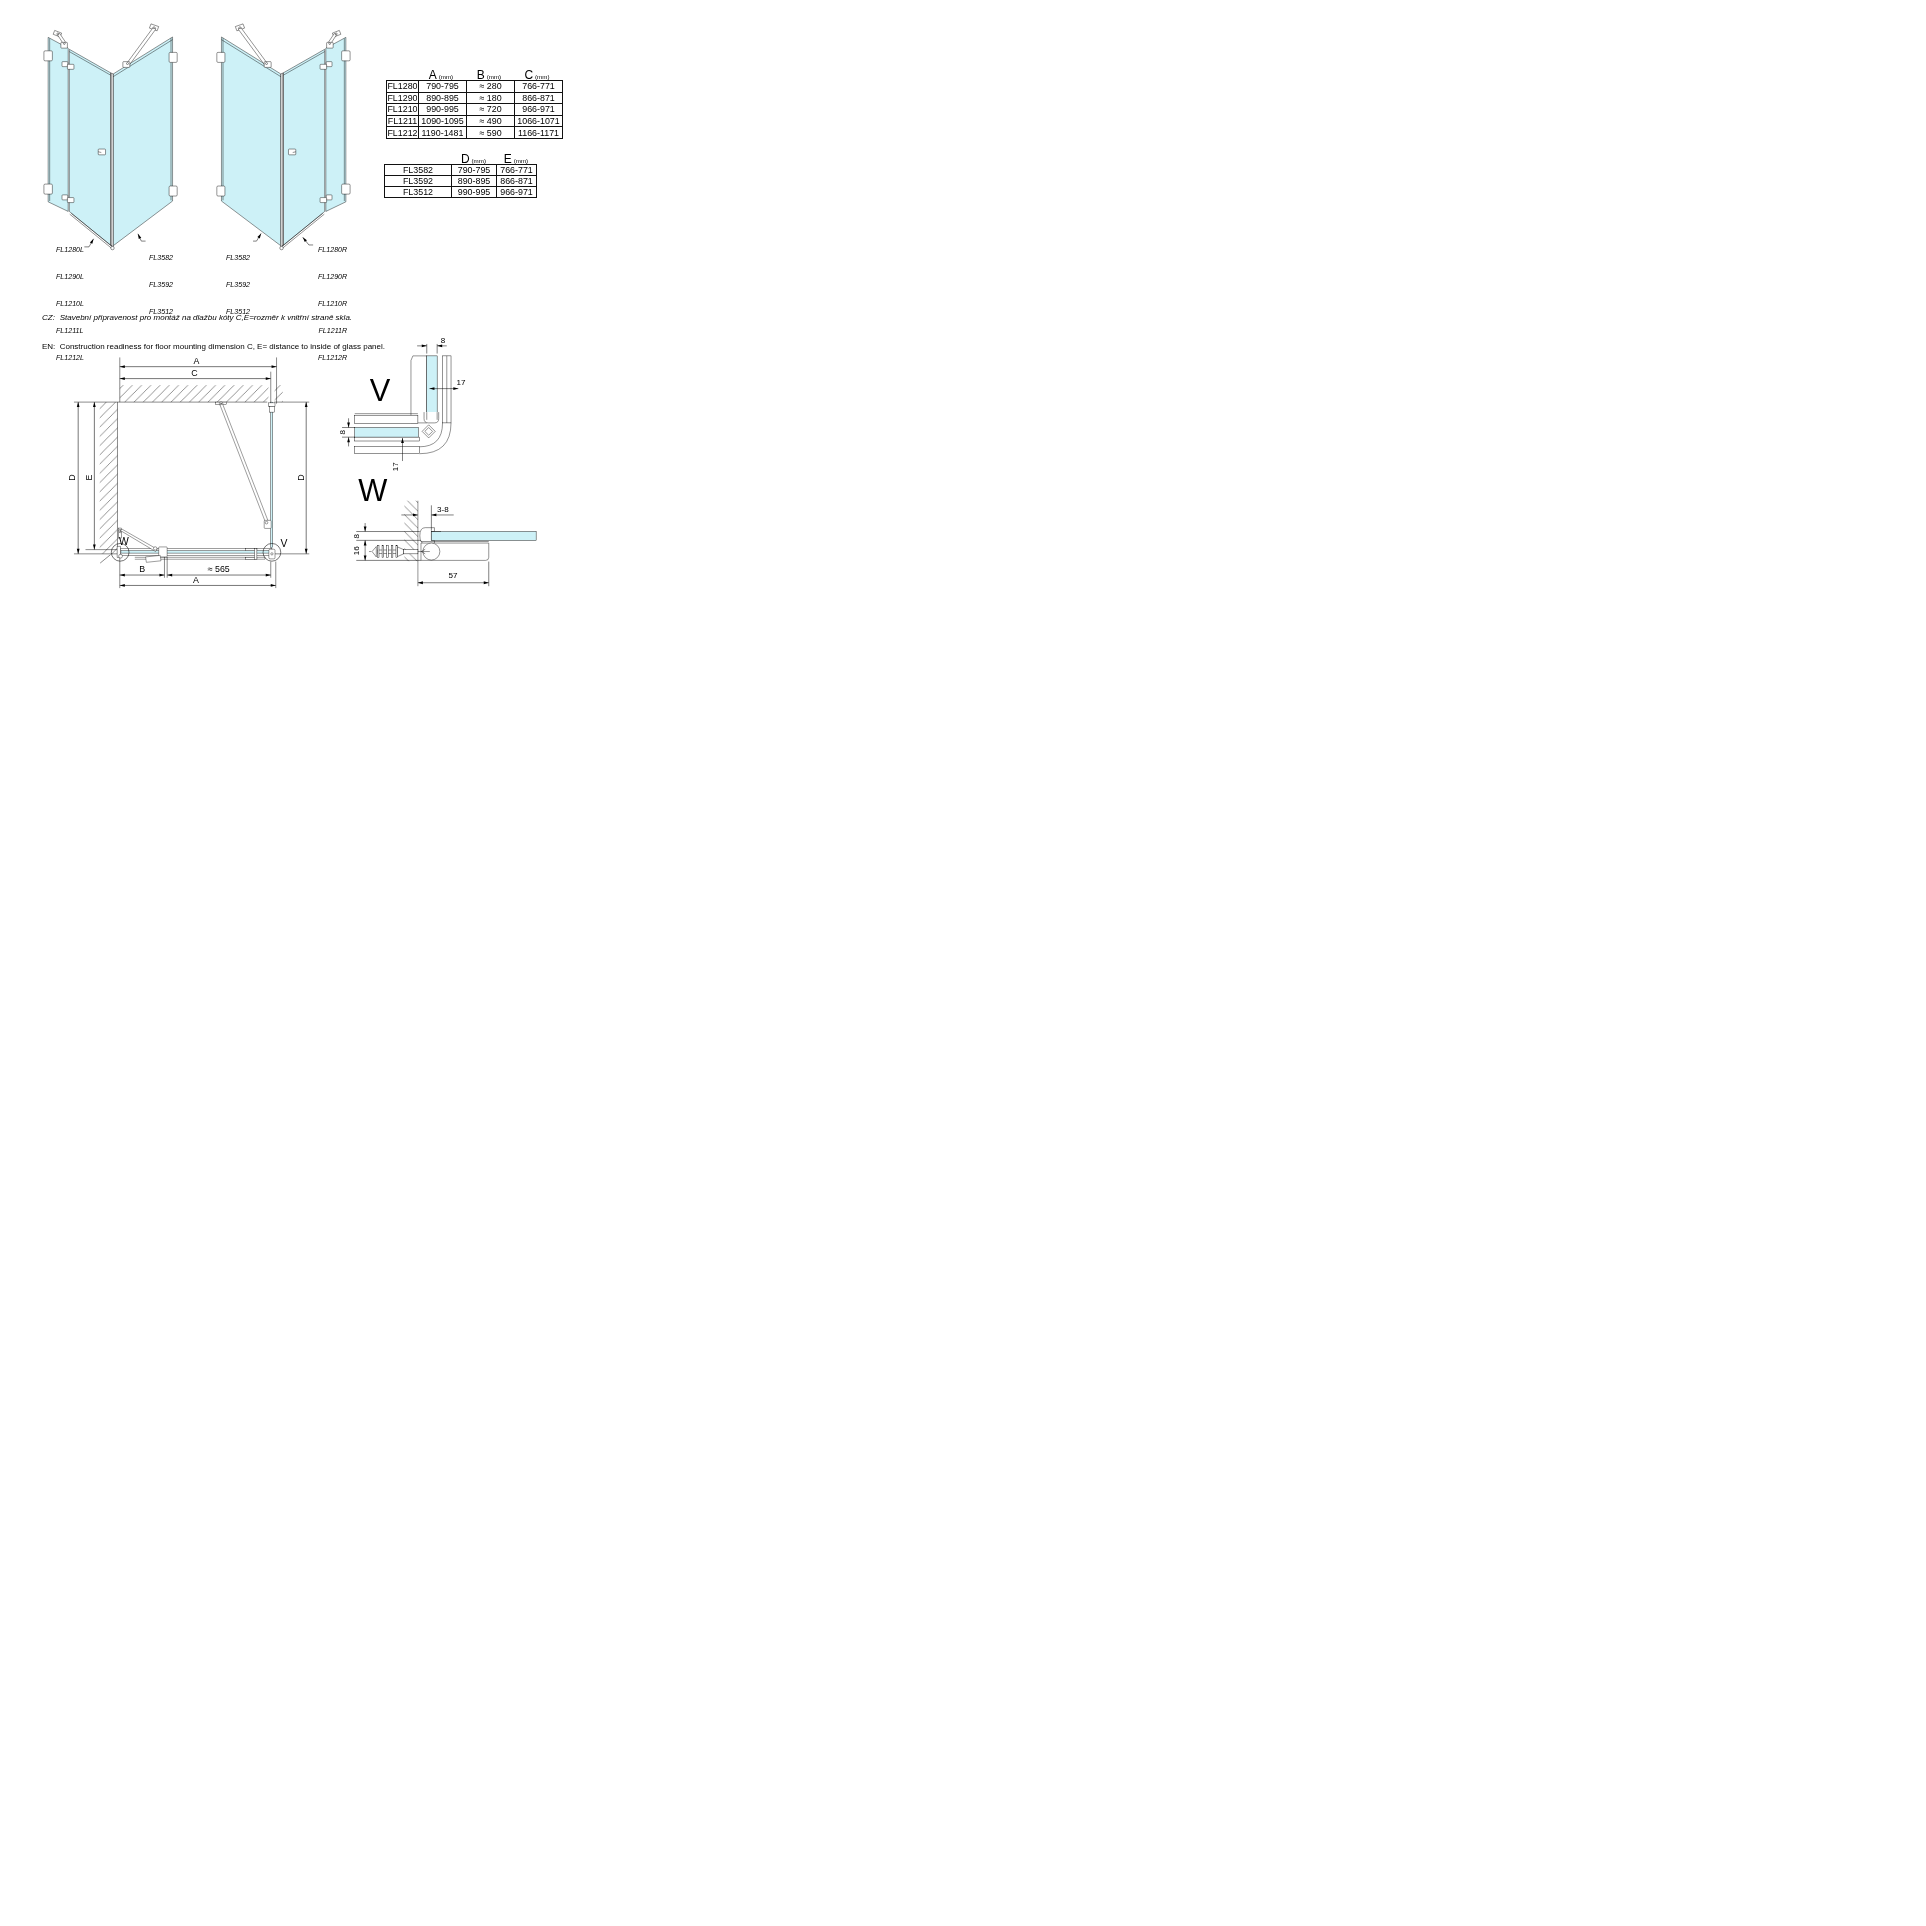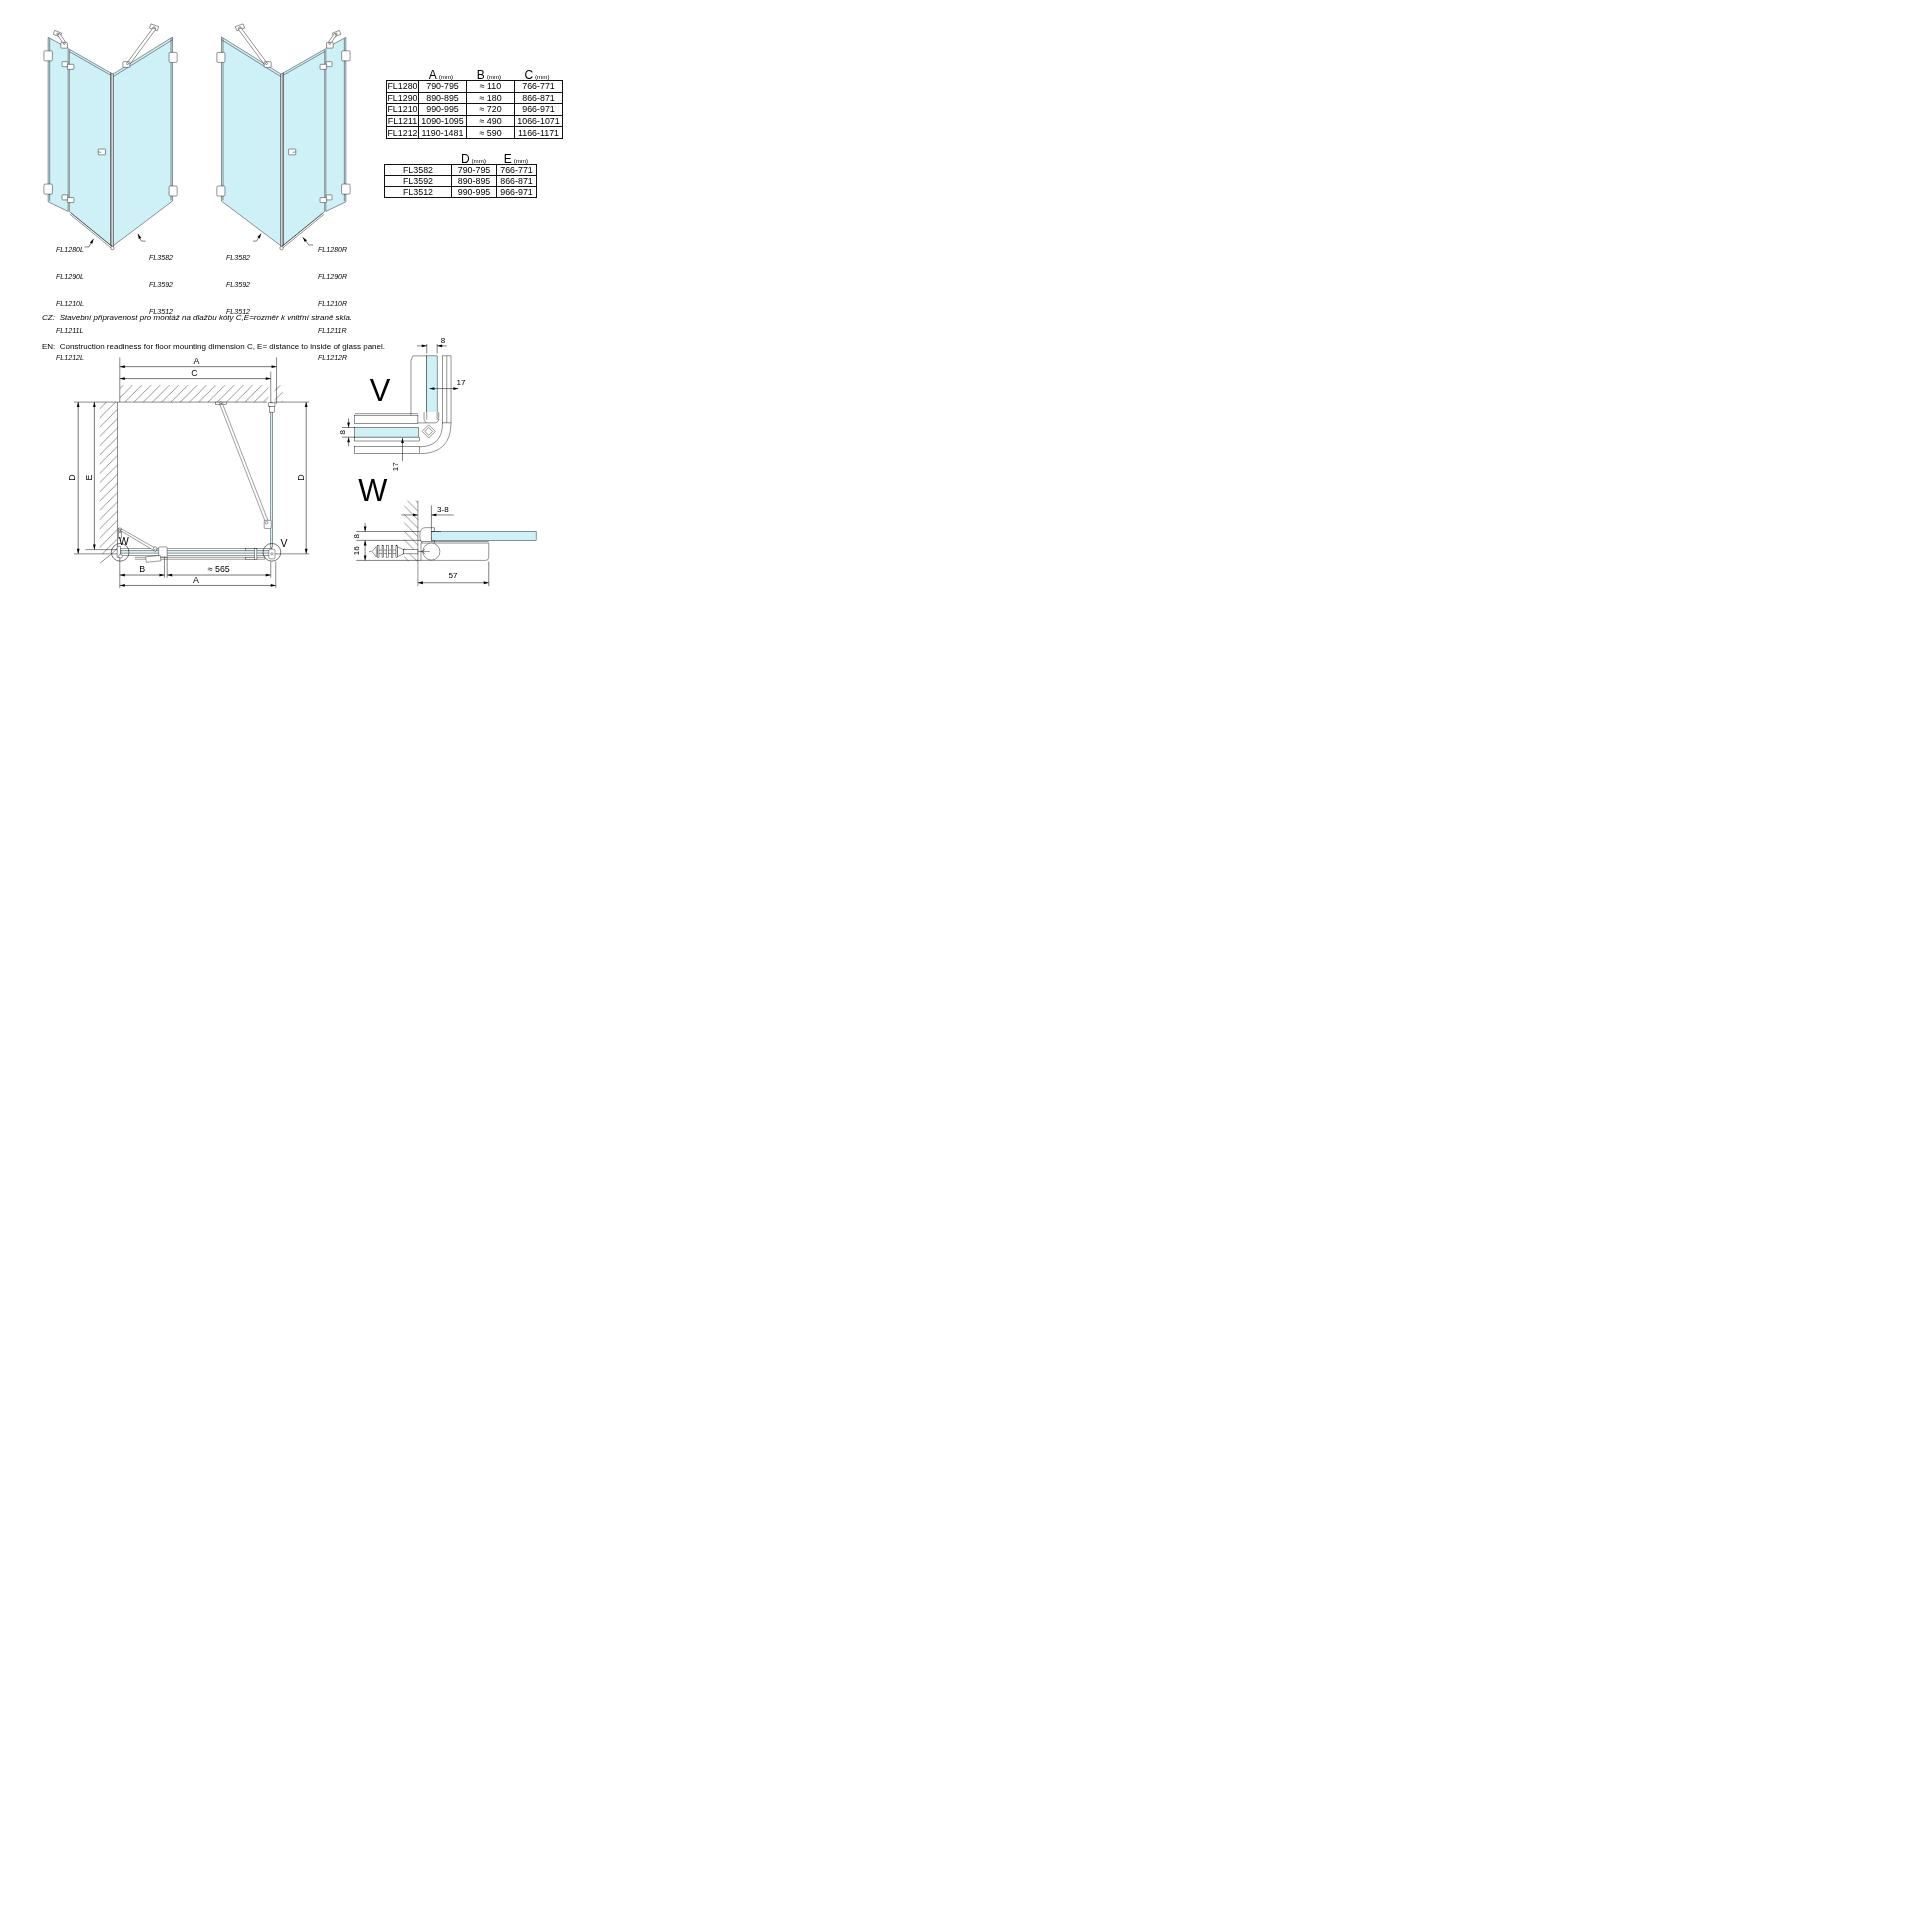--- a/index.html
+++ b/index.html
@@ -19,21 +19,21 @@
   .thead-row{position:absolute;display:flex;}
   .thead-cell{display:flex;align-items:baseline;justify-content:center;white-space:nowrap;}
   .thead-letter{font-size:12px;line-height:1;}
   .thead-unit{font-size:6.2px;margin-left:1.9px;line-height:1;}
 
   
   .stack{position:absolute;font-size:7.1px;line-height:9px;white-space:pre;font-style:italic;}
   #stack-left   {left:56px;top:228px;}
   #stack-mid-l  {left:149px;top:236px;}
   #stack-mid-r  {left:226px;top:236px;}
-  #stack-right  {left:318px;top:228px;}
+  #stack-right  {left:318px;top:228px;text-align:right;}
 
   
   .note{position:absolute;left:42px;font-size:8px;white-space:nowrap;}
   #note-cz{top:313px;font-style:italic;}
   #note-en{top:342px;}
   .note .pfx{display:inline-block;width:17.7px;}
 </style>
 </head>
 <body>
 
@@ -315,21 +315,21 @@
   <colgroup>
         <col style="width:32px">
         <col style="width:48px">
         <col style="width:48px">
         <col style="width:48px">
       </colgroup>
   <tbody>
         <tr>
     <td>FL1280</td>
     <td>790-795</td>
-    <td>≈ 110</td>
+    <td>≈ 280</td>
     <td>766-771</td>
   </tr>
   <tr>
     <td>FL1290</td>
     <td>890-895</td>
     <td>≈ 180</td>
     <td>866-871</td>
   </tr>
   <tr>
     <td>FL1210</td>

